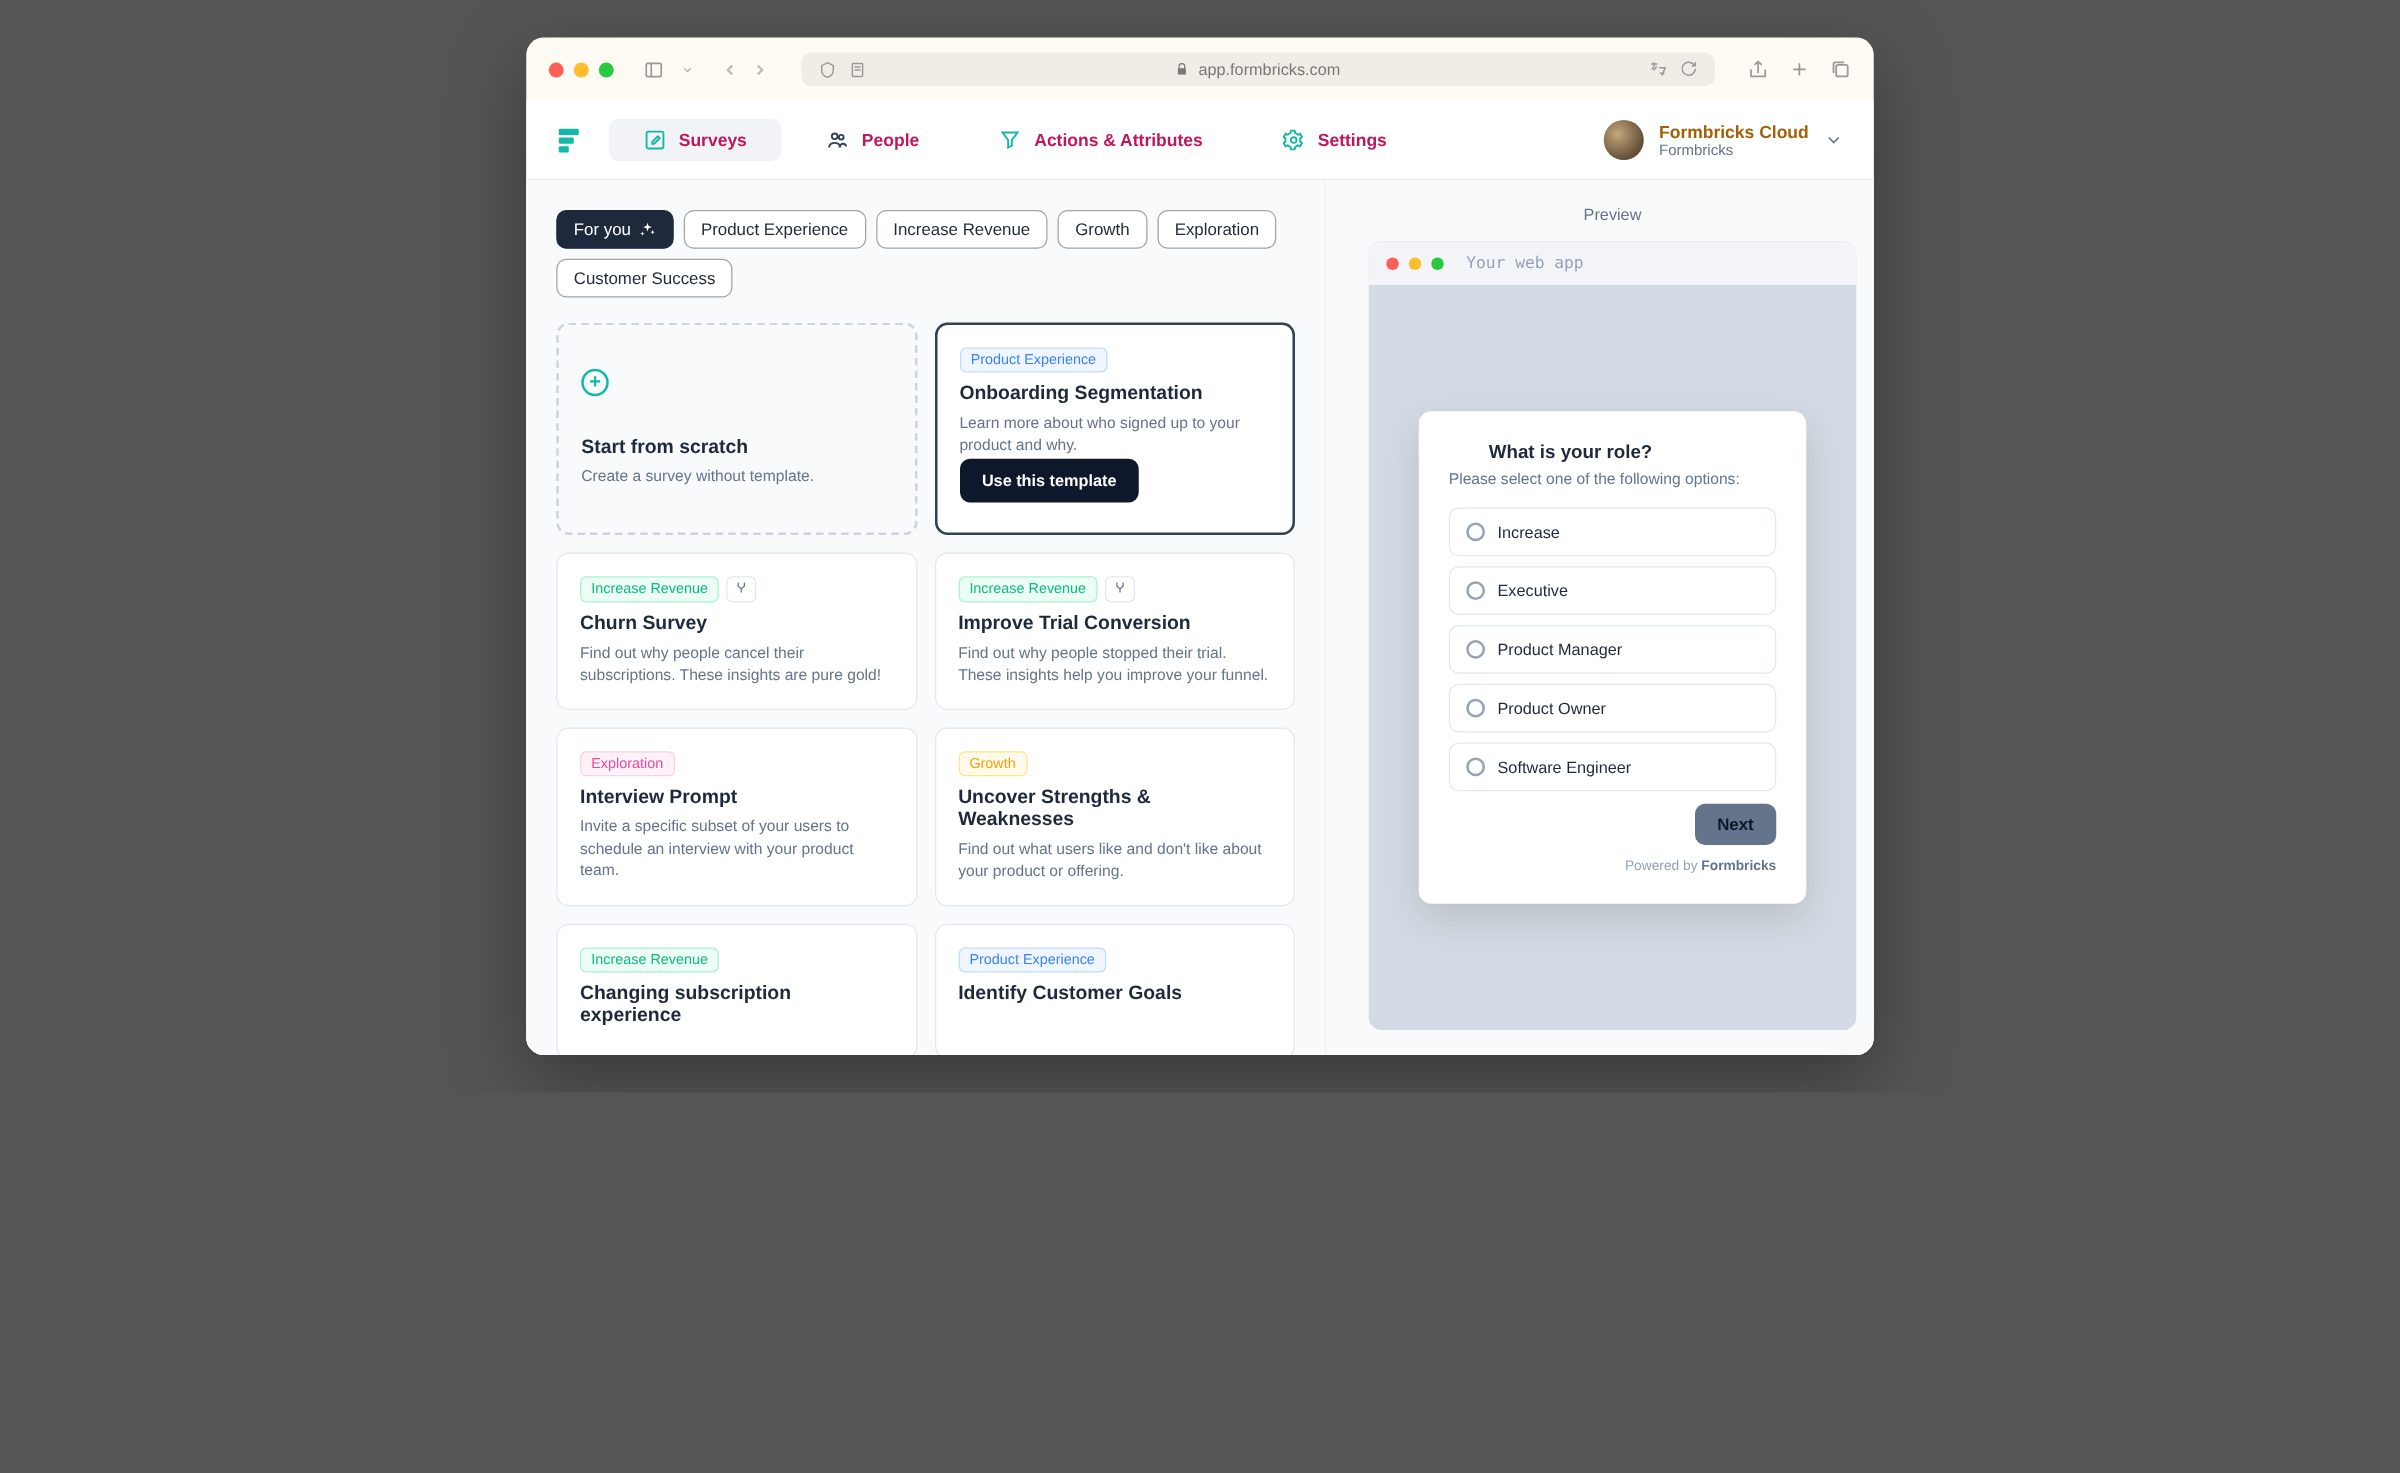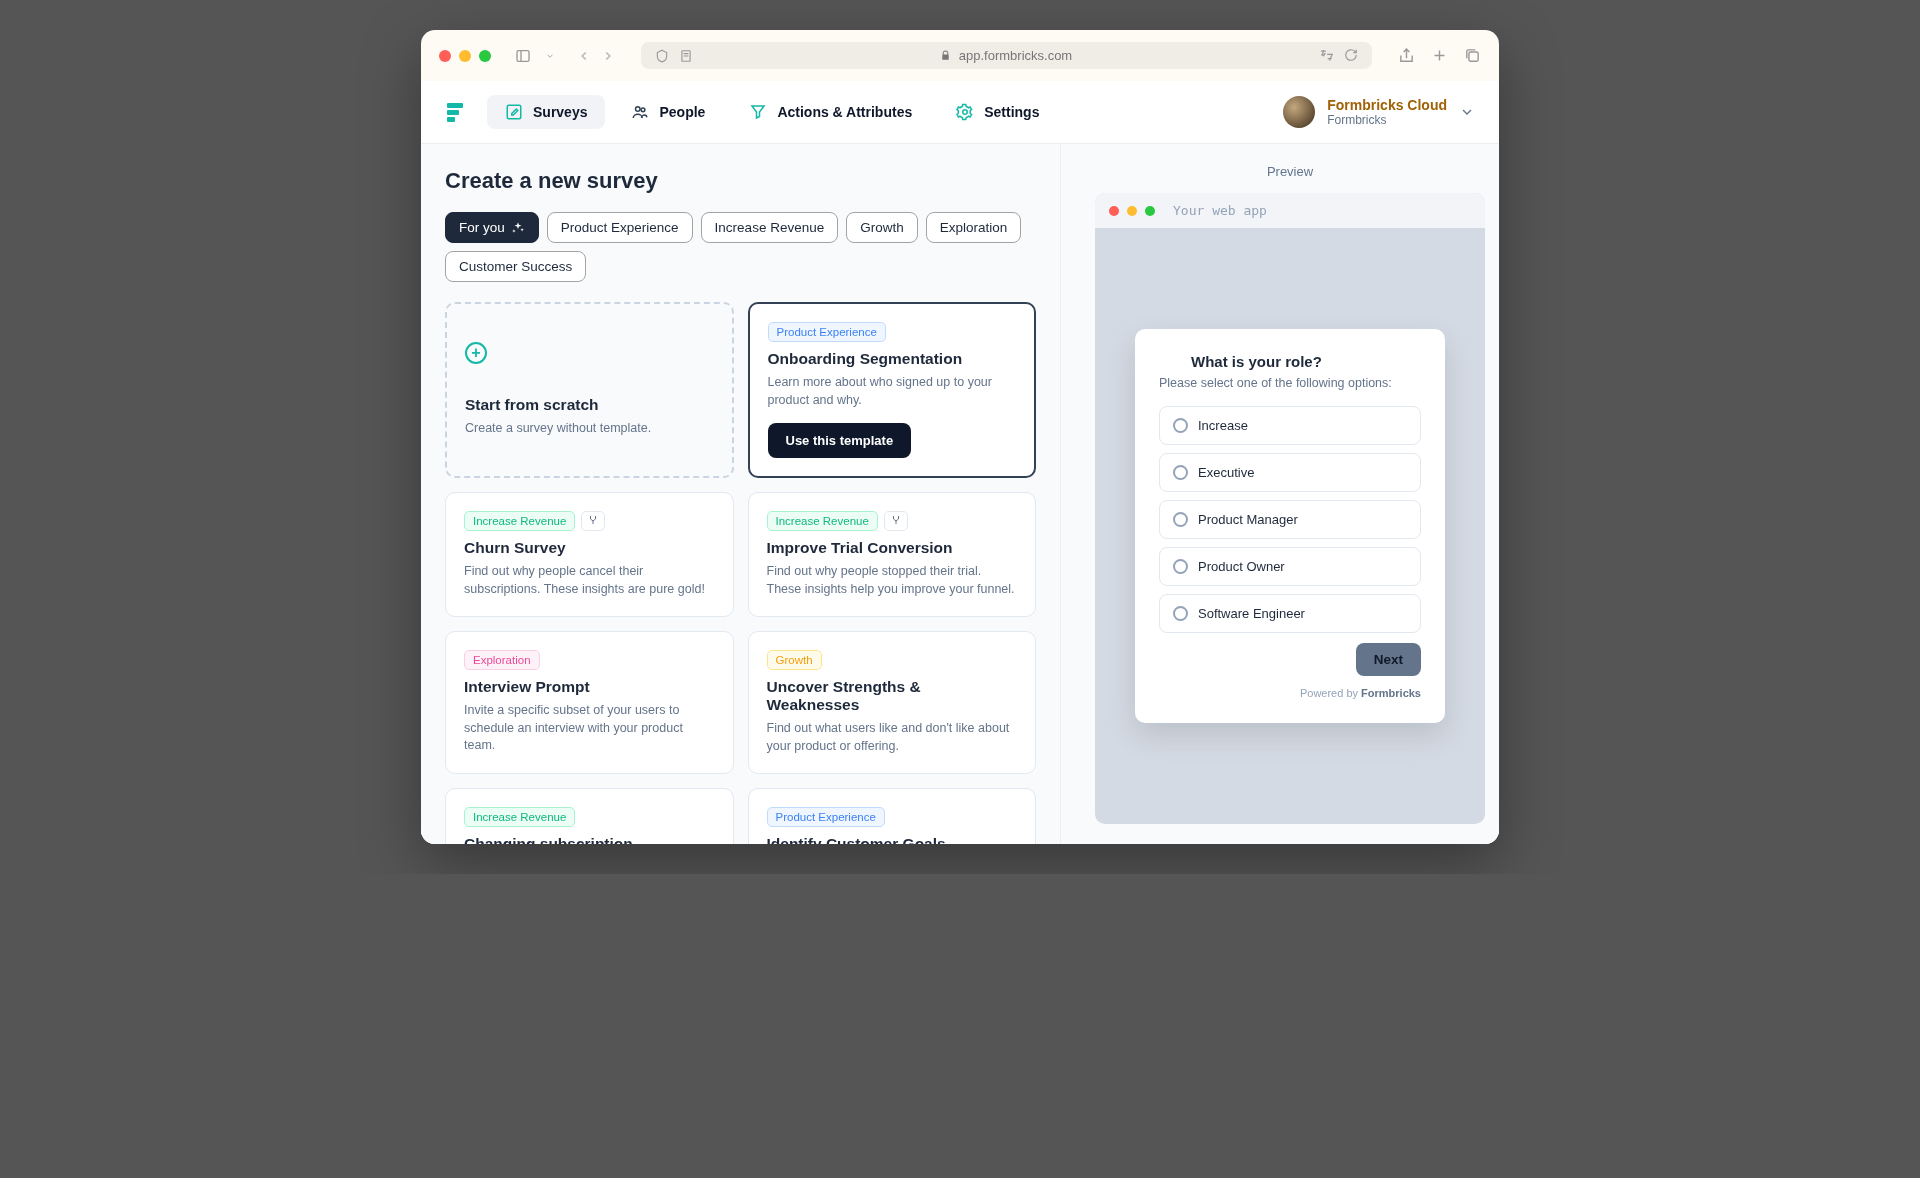--- a/index.html
+++ b/index.html
@@ -15,21 +15,21 @@
 .nav-arrows svg { width: 14px; height: 14px; }
 .urlbar { flex: 1; display: flex; align-items: center; justify-content: center; gap: 8px; background: #f0ede6; border-radius: 8px; padding: 6px 14px; margin: 0 14px; color: #777; font-size: 13px; }
 .urlbar-left { margin-right: auto; color: #999; display: flex; gap: 10px; }
 .urlbar-right { margin-left: auto; color: #999; display: flex; gap: 10px; }
 .tb-right { display: flex; gap: 16px; color: #999; }
 .tb-right svg { width: 17px; height: 17px; }
 
 .app { background: #fff; }
 .topnav { display: flex; align-items: center; padding: 14px 24px; border-bottom: 1px solid #eceef2; gap: 8px; }
 .logo { width: 24px; height: 24px; margin-right: 10px; }
-.navitem { display: flex; align-items: center; gap: 10px; padding: 8px 18px; border-radius: 8px; font-size: 14px; font-weight: 600; color: #0f172a; cursor: pointer; }
+.navitem { display: flex; align-items: center; gap: 10px; padding: 8px 28px; border-radius: 8px; font-size: 14px; font-weight: 600; color: #be185d; cursor: pointer; }
 .navitem.active { background: #f1f3f7; }
 .navicon { width: 18px; height: 18px; color: #334155; }
 .acct { margin-left: auto; display: flex; align-items: center; gap: 12px; cursor: pointer; }
 .avatar { width: 32px; height: 32px; border-radius: 50%; background: radial-gradient(circle at 35% 35%, #c4a77d, #3b2a1a); }
 .acct-text { display: flex; flex-direction: column; }
 .acct-name { font-size: 14px; font-weight: 700; color: #a16207; }
 .acct-sub { font-size: 12px; color: #64748b; }
 .chev { color: #64748b; }
 
 .body { display: flex; height: 700px; }
@@ -45,21 +45,21 @@
 .card.selected { border: 2px solid #334155; }
 .card h3 { font-size: 15.5px; font-weight: 700; color: #1e293b; margin: 8px 0 6px; }
 .card p { font-size: 12.5px; color: #64748b; line-height: 1.4; }
 .badges { display: flex; gap: 6px; }
 .badge { display: inline-block; padding: 3px 8px; border-radius: 5px; font-size: 11.5px; border: 1px solid; }
 .badge.blue { color: #3b82f6; border-color: #bfdbfe; background: #eff6ff; }
 .badge.green { color: #10b981; border-color: #a7f3d0; background: #ecfdf5; }
 .badge.orange { color: #f59e0b; border-color: #fde68a; background: #fffbeb; }
 .badge.pink { color: #ec4899; border-color: #fbcfe8; background: #fdf2f8; }
 .badge.icon { padding: 2px 5px; border-color: #e2e8f0; color: #64748b; background: #fff; }
-.usebtn { margin-top: 14px; background: #0f172a; color: #fff; border: none; padding: 10px 18px; border-radius: 8px; font-size: 13px; font-weight: 600; cursor: pointer; }
+.usebtn { margin-top: 2px; background: #0f172a; color: #fff; border: none; padding: 10px 18px; border-radius: 8px; font-size: 13px; font-weight: 600; cursor: pointer; }
 
 .right { flex: 1; background: #f8fafc; padding: 20px 34px; display: flex; flex-direction: column; }
 .prev-label { text-align: center; font-size: 13px; color: #64748b; margin-bottom: 14px; }
 .preview-win { flex: 1; background: #d4dae3; border-radius: 10px; overflow: hidden; display: flex; flex-direction: column; }
 .preview-bar { display: flex; align-items: center; gap: 8px; padding: 10px 14px; background: #f2f4f8; }
 .preview-bar .dot { width: 10px; height: 10px; }
 .preview-txt { font-family: ui-monospace, monospace; font-size: 13px; color: #94a3b8; margin-left: 10px; }
 .preview-body { flex: 1; display: flex; align-items: center; justify-content: center; padding: 40px; }
 .survey { background: #fff; border-radius: 10px; padding: 24px; width: 310px; box-shadow: 0 12px 30px rgba(0,0,0,.12); }
 .survey h4 { font-size: 15px; font-weight: 700; color: #1e293b; margin-bottom: 6px; margin-left: 32px; }
@@ -178,21 +178,20 @@
           <span class="acct-sub">Formbricks</span>
         </div>
         <svg class="chev" width="16" height="16" viewBox="0 0 24 24" fill="none" stroke="currentColor" stroke-width="2">
             <polyline points="6 9 12 15 18 9"></polyline>
           </svg>
       </div>
     </div>
 
     <div class="body">
       <div class="left">
-        <h1>Create a new survey</h1>
         <div class="filters">
           <div class="filter active">
             <span>For you</span>
             <svg width="14" height="14" viewBox="0 0 24 24" fill="currentColor">
                 <path d="M12 2l1.5 4.5L18 8l-4.5 1.5L12 14l-1.5-4.5L6 8l4.5-1.5L12 2zm7 10l.8 2.2L22 15l-2.2.8L19 18l-.8-2.2L16 15l2.2-.8L19 12zM5 14l.8 2.2L8 17l-2.2.8L5 20l-.8-2.2L2 17l2.2-.8L5 14z"></path>
               </svg>
           </div>
           <div class="filter">
               <span>Product Experience</span>
             </div>

